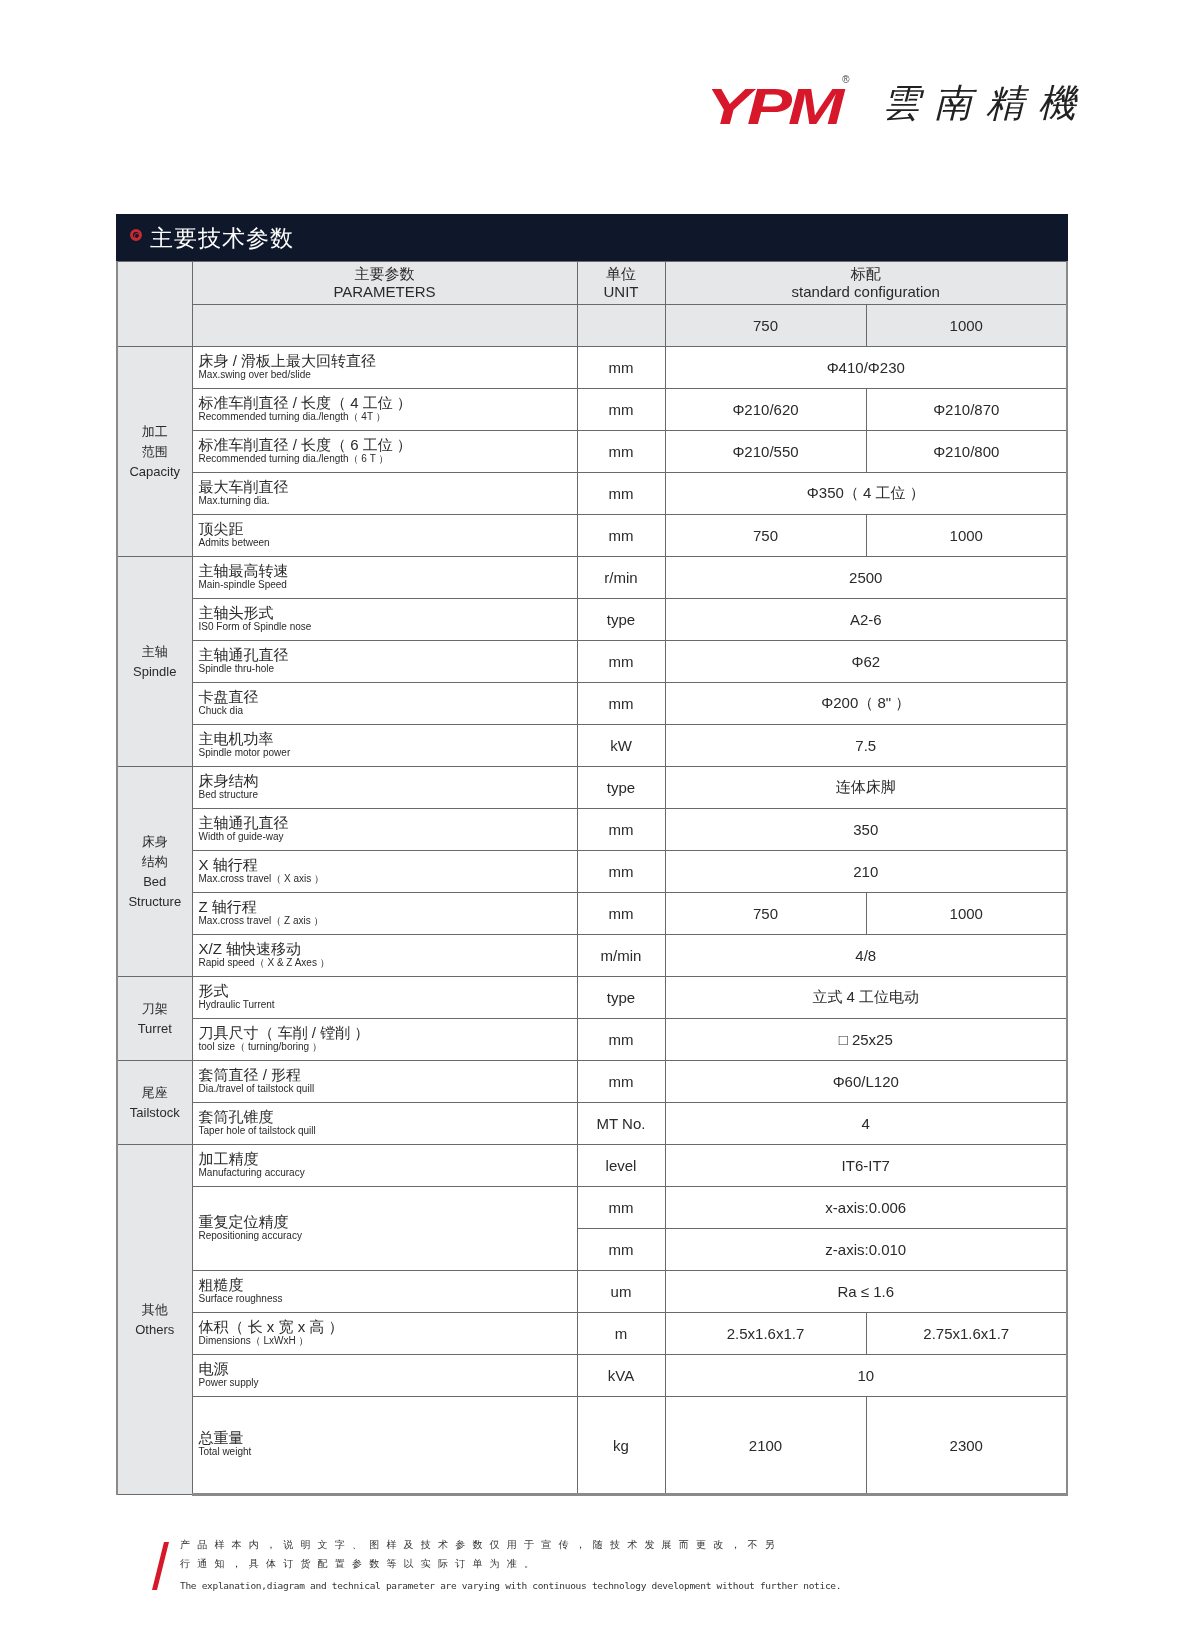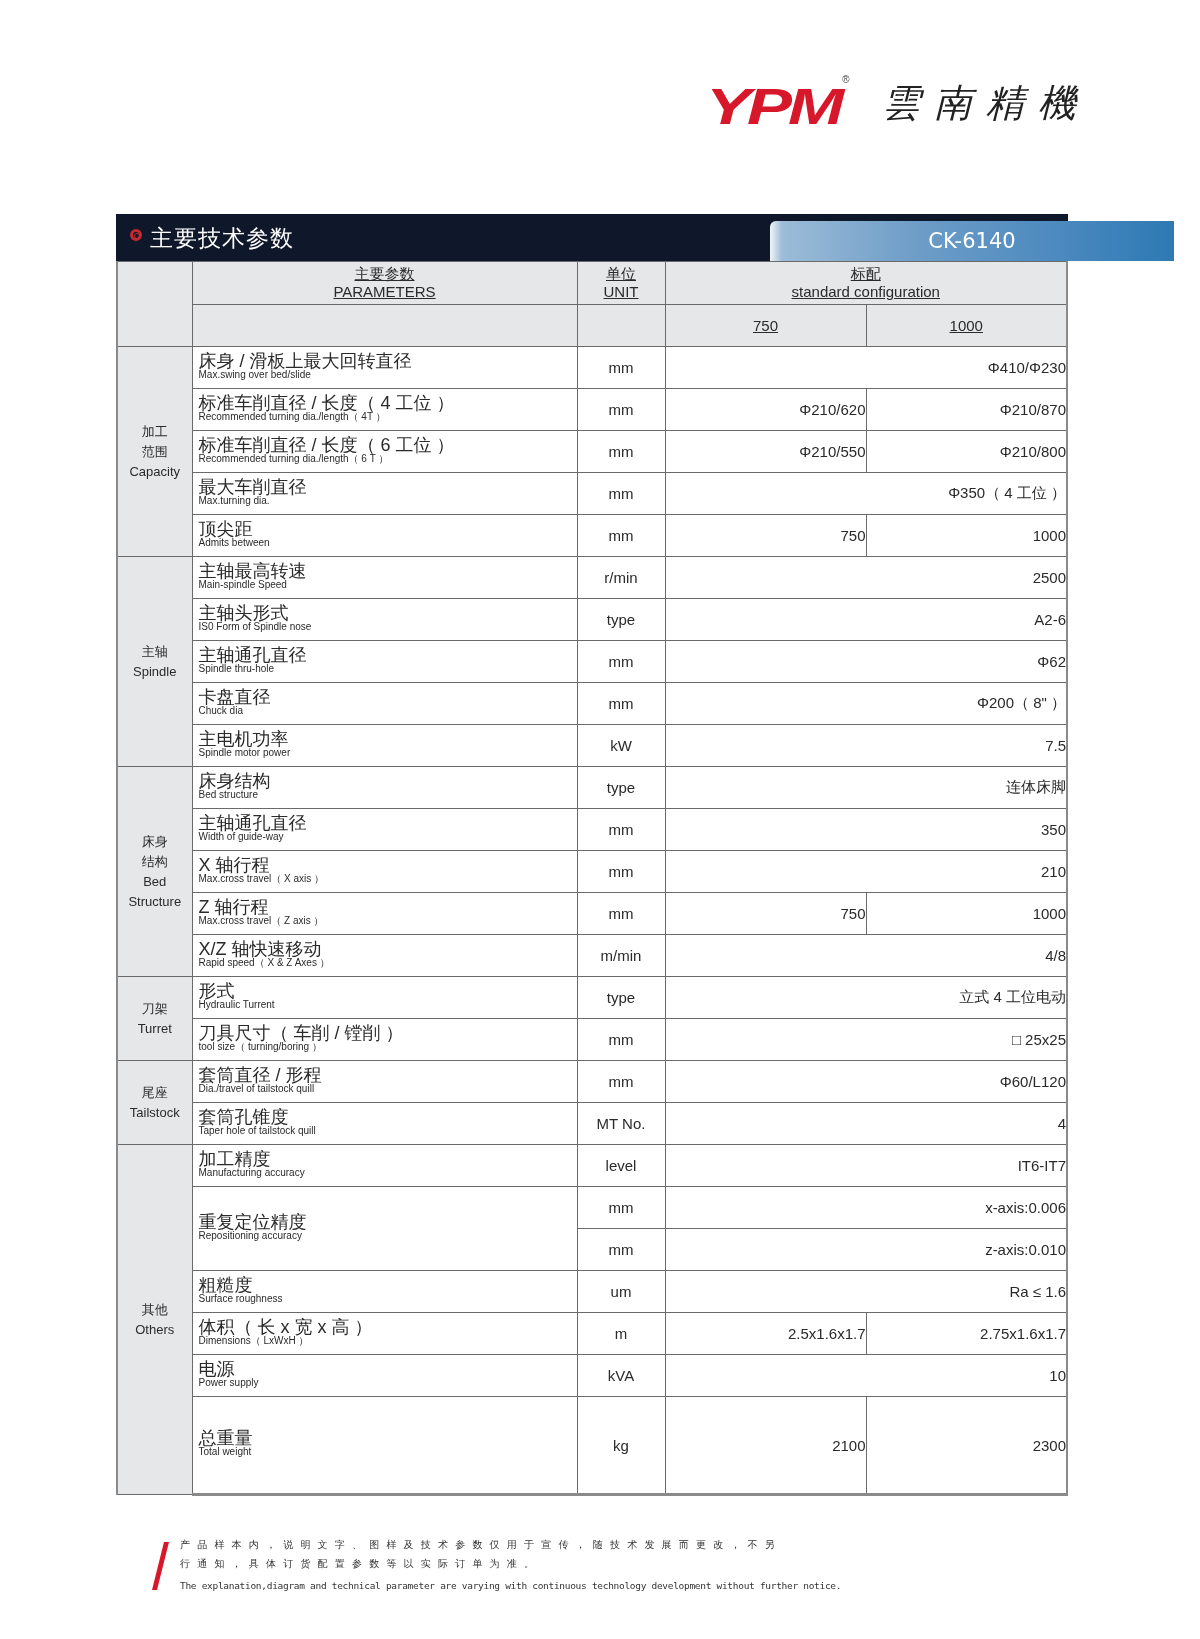--- a/index.html
+++ b/index.html
@@ -16,26 +16,26 @@
   .title-ring { position:absolute; left:14px; top:15px; width:12px; height:12px; border:3px solid #c42a30; border-radius:50%; box-sizing:border-box; }
   .title-ring::after { content:""; position:absolute; left:1px; top:1px; width:4px; height:4px; border:1px solid #c42a30; border-radius:50%; }
   .title-text { position:absolute; left:34px; top:9px; color:#fff; font-size:23px; letter-spacing:1px; }
   .model-tab { position:absolute; left:654px; top:7px; width:404px; height:40px; border-radius:6px 0 0 0;
                background:linear-gradient(90deg,#f0f4f8 0%,#9cbcd8 3%,#6f9ec8 35%,#4d8abf 70%,#2d79b4 100%);
                color:#fff; font-size:21px; text-align:center; line-height:40px; font-family:"DejaVu Sans",sans-serif; }
 
   table.spec { position:absolute; left:116px; top:261px; width:952px; border-collapse:collapse; table-layout:fixed; }
   table.spec td { border:1px solid #6a6a6a; padding:0; font-size:15px; vertical-align:middle; }
   table.spec .cat { background:#e6e7e8; text-align:center; line-height:20px; font-size:13px; }
-  table.spec .hdr { background:#e6e7e8; text-align:center; font-size:15px; line-height:18px;text-decoration:underline; }
+  table.spec .hdr { background:#e6e7e8; text-align:center; font-size:15px; line-height:18px; }
   table.spec .param { padding-left:6px; line-height:14px; text-align:left; }
-  table.spec .param .cn { display:block; font-size:18px; }
+  table.spec .param .cn { display:block; font-size:15px; }
   table.spec .param .en { display:block; font-size:10px; }
   table.spec .unit { text-align:center; }
-  table.spec .val { text-align:right; }
+  table.spec .val { text-align:center; }
   table.spec tr.r td { height:41px; }
   table.spec tr.hdr1 td { height:42px; }
   table.spec tr.hdr2 td { height:41px; }
   table.spec tr.bottom td { border-bottom:3px solid #8a8a8a; }
   table.spec { border-left:2px solid #8a8a8a; border-right:2px solid #8a8a8a; }
 
   .footer { position:absolute; left:158px; top:1538px; width:700px; }
   .footer-slash { position:absolute; left:0; top:4px; width:5px; height:48px; background:#d7182a; transform:skewX(-14deg); }
   .footer-cn { position:absolute; left:22px; font-size:10px; letter-spacing:7.2px; color:#333; white-space:nowrap; font-family:"DejaVu Sans",sans-serif; }
   .footer-en { position:absolute; left:22px; top:42px; font-size:9.5px; color:#333; white-space:nowrap; font-family:"DejaVu Sans Mono",monospace; letter-spacing:-0.3px; }
@@ -45,21 +45,20 @@
 
 <div class="logo">
   <span class="logo-mark">YPM</span>
   <span class="logo-reg">®</span>
   <span class="logo-cn">雲南精機</span>
 </div>
 
 <div class="title-bar">
   <span class="title-ring"></span>
   <span class="title-text">主要技术参数</span>
-  <div class="model-tab">CK-6140</div>
 </div>
 
 <table class="spec">
   <colgroup>
     <col style="width:75px">
       <col style="width:385px">
       <col style="width:88px">
       <col style="width:201px">
       <col style="width:201px">
   </colgroup>

